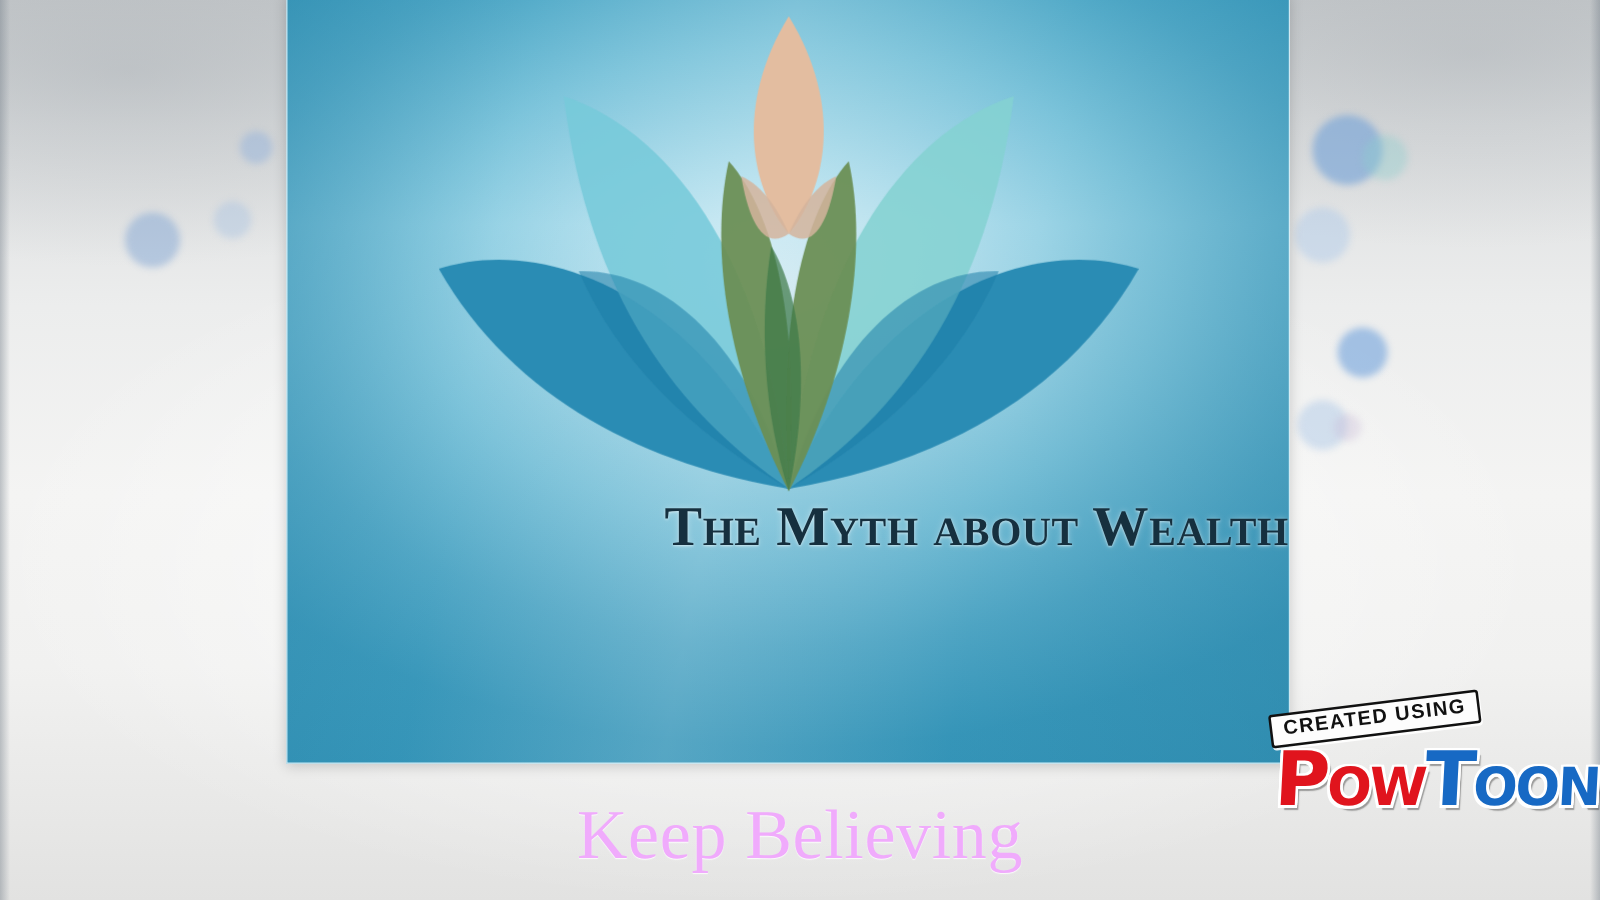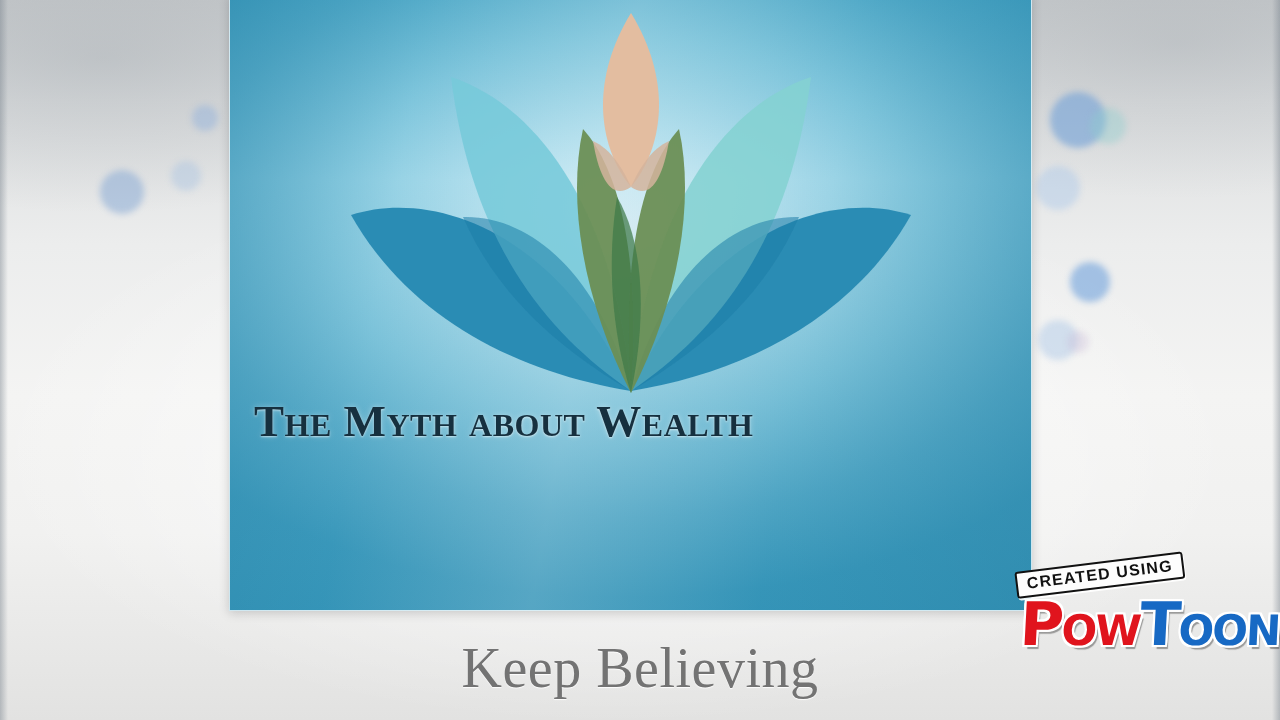--- a/index.html
+++ b/index.html
@@ -75,21 +75,21 @@
     width: 640px;
     height: 400px;
   }
   .lotus svg { display: block; width: 100%; height: 100%; }
 
   
   .title-block {
     position: absolute;
     left: 0; right: 0;
     top: 404px;
-    text-align: left;
+    text-align: right;
     user-select: none;
     padding-left: 24px;
   }
   .title-line {
     font-family: "Liberation Serif", serif;
     font-variant: small-caps;
     font-weight: 700;
     color: #16303f;
     letter-spacing: 0.5px;
     text-shadow: 0 1px 2px rgba(255,255,255,0.55), 0 0 6px rgba(255,255,255,0.35);
@@ -99,21 +99,21 @@
   .title-line.l2 { font-size: 45px; margin-top: 23px; }
 
   
   .caption {
     position: absolute;
     left: 0; right: 0;
     top: 636px;
     text-align: center;
     font-family: "Liberation Serif", serif;
     font-size: 56px;
-    color: #737373;
+    color: #f0abfc;
     letter-spacing: 0.5px;
     text-shadow: 0 1px 1px rgba(255,255,255,0.9);
     user-select: none;
   }
 
   
   .powtoon {
     position: absolute;
     left: 1008px;
     top: 568px;

